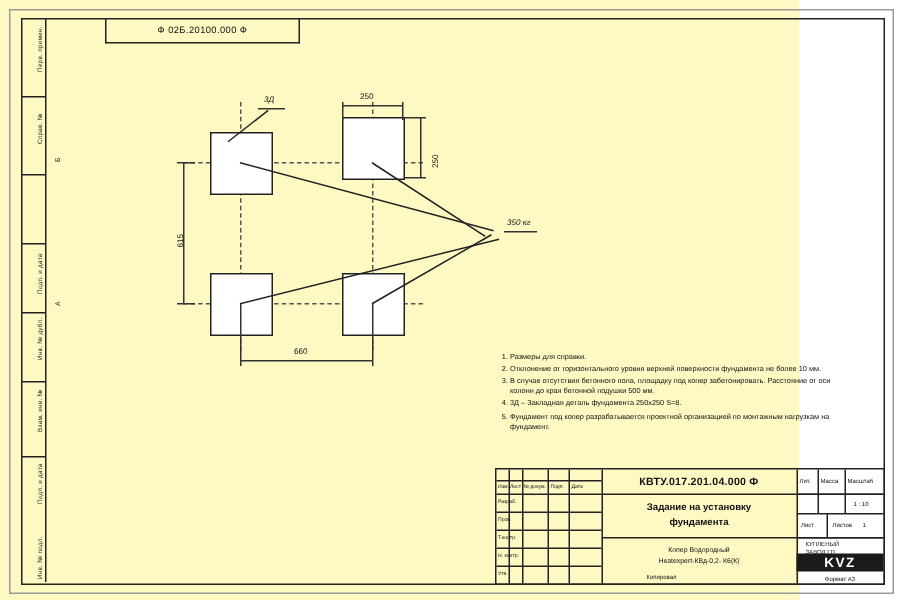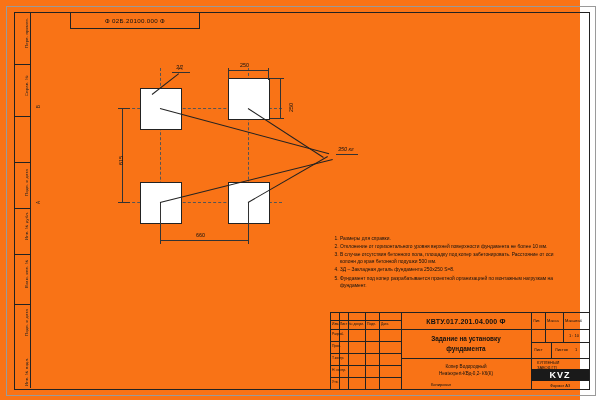--- a/index.html
+++ b/index.html
@@ -4,22 +4,22 @@
 <style>
   html,body{margin:0;padding:0;}
   body{
     width:600px;height:400px;
     background:#ffffff;
     font-family:"Liberation Sans", sans-serif;
     color:#111;
     overflow:hidden;
   }
   .sheet{
-    position:absolute;left:0;top:0;width:580px;height:400px;
-    background:#f97316;
+    position:absolute;left:0;top:0;width:533px;height:400px;
+    background:#fef9c3;
   }
   
   .frame-outer{
     position:absolute;left:6px;top:6px;width:588px;height:388px;
     border:1px solid #9a9a9a;
   }
   .frame-inner{
     position:absolute;left:14px;top:12px;width:574px;height:376px;
     border:1.4px solid #222;
   }

